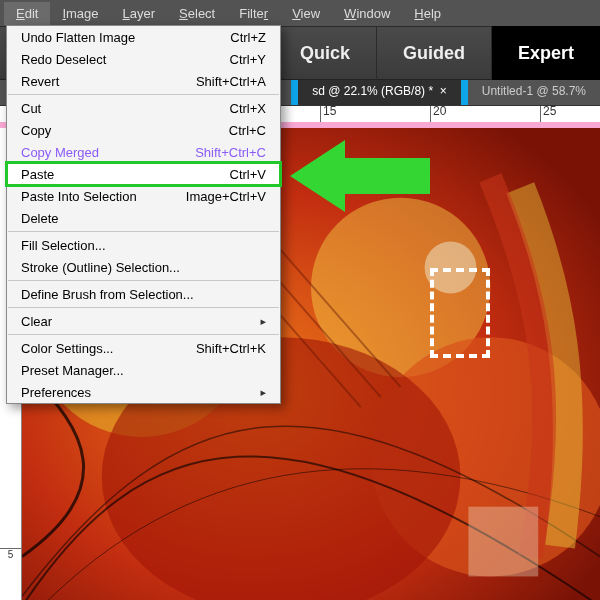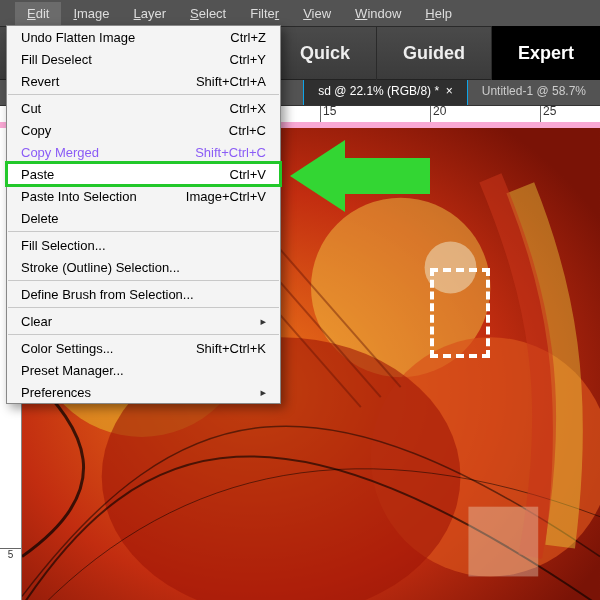--- a/index.html
+++ b/index.html
@@ -1,25 +1,25 @@
 <!DOCTYPE html>
 <html><head>
 <meta charset="utf-8">
 <style>
 *{box-sizing:border-box;margin:0;padding:0;font-family:"Segoe UI",Tahoma,sans-serif}
 body{width:600px;height:600px;overflow:hidden;background:#535353;position:relative}
-.menubar{background:#535353;height:26px;display:flex;align-items:center;padding:0 15px;color:#ddd;font-size:13px;gap:0}
+.menubar{background:#535353;height:26px;display:flex;align-items:center;padding:0 4px;color:#ddd;font-size:13px;gap:0}
 .menubar .mi{padding:4px 12px;cursor:default}
 .menubar .mi u{text-decoration:underline}
 .menubar .mi.active{background:#6b6b6b}
 .modebar{position:absolute;top:26px;left:0;right:0;height:54px;background:linear-gradient(#4a4a4a,#3b3b3b);display:flex;justify-content:flex-end;align-items:center;border-top:1px solid #2a2a2a;border-bottom:1px solid #222}
 .mode-tab{height:54px;padding:12px 26px;display:flex;align-items:center;color:#eee;font-size:18px;font-weight:700;border-left:1px solid #2a2a2a}
 .mode-tab.active{background:#000;color:#fff}
 .tabbar{position:absolute;top:80px;left:0;right:0;height:26px;background:#535353;display:flex;justify-content:flex-end;color:#ccc;font-size:12px;border-bottom:1px solid #333}
-.tabbar .doc{padding:4px 14px;border-left:1px solid #0ea5e9;white-space:nowrap}
+.tabbar .doc{padding:4px 14px;border-left:7px solid #0ea5e9;white-space:nowrap}
 .tabbar .doc.active{background:#2f2f2f;color:#fff}
 .ruler-h{position:absolute;top:106px;left:0;right:0;height:22px;background:#fff;border-bottom:6px solid #f9a8d4;font-size:12px;color:#333}
 .ruler-h .tick{position:absolute;top:0;bottom:0;border-left:1px solid #666;padding-left:2px;line-height:11px}
 .ruler-v{position:absolute;top:128px;left:0;width:22px;bottom:0;background:#fff;border-right:1px solid #888;font-size:10px;color:#333}
 .ruler-v .tick{position:absolute;left:0;right:0;border-top:1px solid #666;line-height:10px;writing-mode:horizontal-tb;padding-top:1px;text-align:center}
 .canvas{position:absolute;top:128px;left:22px;right:0;bottom:0;overflow:hidden}
 .art{position:absolute;inset:0}
 .dropdown{position:absolute;top:25px;left:6px;width:275px;background:#f4f4f4;border:1px solid #888;box-shadow:4px 4px 10px rgba(0,0,0,.4);font-size:13px;color:#000;z-index:50}
 .dropdown .row{display:flex;justify-content:space-between;align-items:center;padding:3px 14px;cursor:default;height:22px}
 .dropdown .row.disabled{color:#8b5cf6}
@@ -99,21 +99,21 @@
 </div>
 
 <div class="selection"></div>
 
 <div class="dropdown">
   <div class="row">
       <span>Undo Flatten Image</span>
       <span>Ctrl+Z</span>
     </div>
   <div class="row">
-      <span>Fill Deselect</span>
+      <span>Redo Deselect</span>
       <span>Ctrl+Y</span>
     </div>
   <div class="row">
       <span>Revert</span>
       <span>Shift+Ctrl+A</span>
     </div>
   <div class="sep"></div>
   <div class="row">
       <span>Cut</span>
       <span>Ctrl+X</span>

